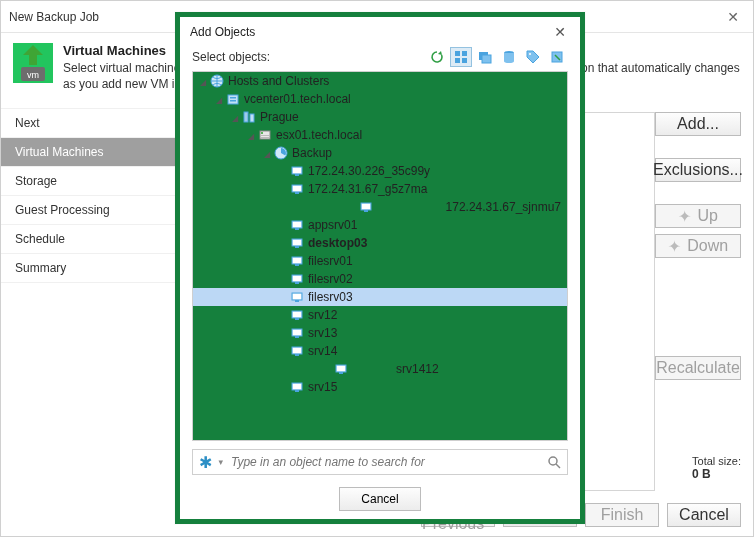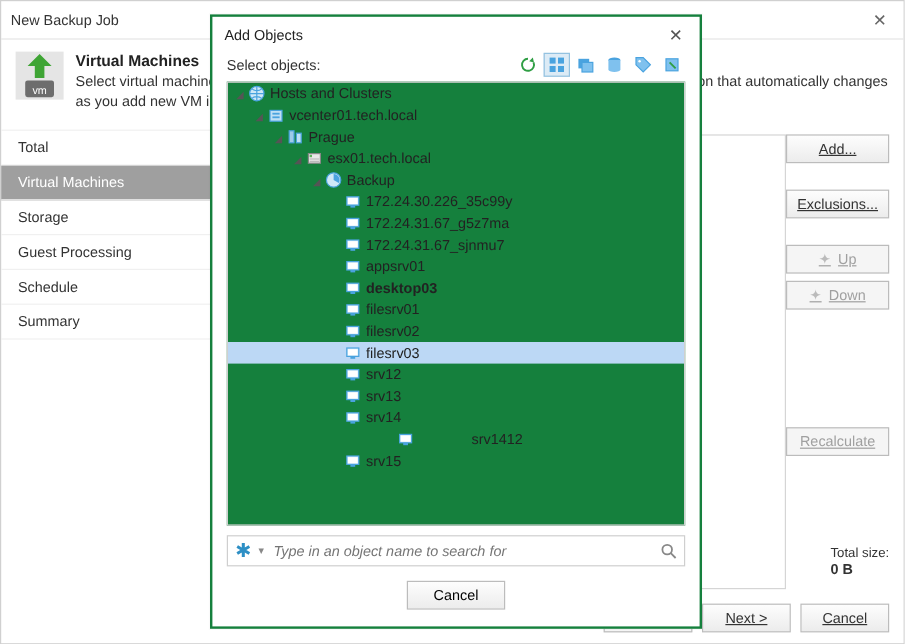--- a/index.html
+++ b/index.html
@@ -2,42 +2,42 @@
 <html><head>
 <meta charset="utf-8">
 <style>
   * { box-sizing: border-box; font-family: "Segoe UI", Tahoma, sans-serif; }
   body { margin:0; width:754px; height:537px; background:#fff; overflow:hidden; position:relative;}
   .main-window { position:absolute; left:0; top:0; width:754px; height:537px; border:1px solid #d0d0d0; background:#fff; }
   .main-titlebar { height:32px; display:flex; align-items:center; padding:0 8px; font-size:12px; color:#333; border-bottom:1px solid #e5e5e5; }
   .main-titlebar .spacer { flex:1; }
   .close-x { font-size:14px; color:#666; padding:0 6px; cursor:default; }
   .header { display:flex; padding:10px 12px 12px; gap:10px; }
-  .logo-box { width:40px; height:40px; background:#e5e5e5; position:relative; }
+  .logo-box { width:40px; height:40px; background:#22c55e; position:relative; }
   .logo-box svg{width:40px; height:40px;}
   .header h1 { font-size:13px; font-weight:600; margin:0 0 2px; color:#222; }
   .header p { font-size:12px; margin:0; color:#333; line-height:1.35; }
   .body { display:flex; height:calc(100% - 100px); }
   .nav { width:192px; padding-top:4px; }
   .nav-item { padding:7px 14px; font-size:12px; color:#333; cursor:default; border-bottom:1px solid #f0f0f0;}
   .nav-item.first{border-top:1px solid #f0f0f0;}
   .nav-item.active { background:#9f9f9f; color:#fff; }
   .right { flex:1; position:relative; padding:8px 12px 8px 8px; }
   .list-placeholder { position:absolute; left:8px; top:8px; right:98px; bottom:48px; border:1px solid #d5d5d5; background:#fff;}
   .side-buttons { position:absolute; right:12px; top:8px; width:86px; display:flex; flex-direction:column; gap:6px;}
-  .btn { height:24px; border:1px solid #bcbcbc; background:linear-gradient(#fdfdfd,#ececec); font-size:12px; color:#333; display:flex; align-items:center; justify-content:center; cursor:default;text-decoration:underline;}
+  .btn { height:24px; border:1px solid #bcbcbc; background:linear-gradient(#fdfdfd,#ececec); font-size:16px; color:#333; display:flex; align-items:center; justify-content:center; cursor:default;}
   .btn.disabled{ color:#a0a0a0; background:#f5f5f5;}
   .side-gap{height:10px;}
   .total-size { position:absolute; right:12px; bottom:58px; font-size:11px; color:#333;}
   .total-size .val{font-weight:700; font-size:12px;}
   .footer-btns { position:absolute; right:12px; bottom:12px; display:flex; gap:8px;}
   .footer-btns .btn { width:74px;}
 
   
-  .modal { position:absolute; left:175px; top:12px; width:410px; height:512px; background:#fff; border:2px solid #15803d; box-shadow:0 0 0 1px rgba(0,0,0,.02);}
+  .modal { position:absolute; left:175px; top:12px; width:410px; height:512px; background:#fff; border:5px solid #15803d; box-shadow:0 0 0 1px rgba(0,0,0,.02);}
   .modal-title { height:30px; display:flex; align-items:center; padding:0 10px; font-size:12px; color:#222;}
   .modal-title .spacer{flex:1;}
   .modal-title .x{font-size:14px; color:#555; padding:0 4px; cursor:default;}
   .modal-label { padding:0 12px 4px; font-size:12px; color:#333; display:flex; align-items:center;}
   .modal-label .spacer{flex:1;}
   .toolbar-icons { display:flex; gap:2px;}
   .tb { width:22px; height:20px; display:flex; align-items:center; justify-content:center; border:1px solid transparent;}
   .tb.active{border:1px solid #94c2e0; background:#dcebf6;}
   .tree-box { margin:0 12px; height:370px; border:1px solid #cfcfcf; overflow:auto; background:#15803d; font-size:12px; color:#222;}
   .tree-row { display:flex; align-items:center; height:18px; white-space:nowrap; padding-right:6px;}
@@ -70,21 +70,21 @@
           <text x="20" y="35" font-size="9" fill="#fff" text-anchor="middle" font-family="Segoe UI">vm</text>
         </svg>
     </div>
     <div>
       <h1>Virtual Machines</h1>
       <p>Select virtual machines to process via container, or granularly. Container provides dynamic selection that automatically changes as you add new VM into container.</p>
     </div>
   </div>
   <div class="body">
     <div class="nav" id="nav">
-        <div class="nav-item first">Total</div>
+        <div class="nav-item first">Next</div>
         <div class="nav-item active">Virtual Machines</div>
         <div class="nav-item">Storage</div>
         <div class="nav-item">Guest Processing</div>
         <div class="nav-item">Schedule</div>
         <div class="nav-item">Summary</div>
       </div>
     <div class="right">
       <div class="list-placeholder"></div>
       <div class="side-buttons">
         <div class="btn">Add...</div>
@@ -102,20 +102,21 @@
         <div style="height:86px"></div>
         <div class="btn disabled">Recalculate</div>
       </div>
       <div class="total-size">
         <div>Total size:</div>
         <div class="val">0 B</div>
       </div>
       <div class="footer-btns">
         <div class="btn disabled">&lt; Previous</div>
         <div class="btn">Next &gt;</div>
+        <div class="btn disabled">Finish</div>
         <div class="btn">Cancel</div>
       </div>
     </div>
   </div>
 </div>
 
 <div class="modal">
   <div class="modal-title">
     <span>Add Objects</span>
     <span class="spacer"></span>
@@ -234,21 +235,21 @@
         <span class="arw "></span>
         <span class="nicon">
           <svg width="14" height="14" viewBox="0 0 14 14">
             <rect x="2" y="3" width="10" height="7" fill="#cfe8f7" stroke="#4aa3df"></rect>
             <rect x="5" y="10" width="4" height="2" fill="#4aa3df"></rect>
             <rect x="3" y="4" width="8" height="5" fill="#fff"></rect>
           </svg>
         </span>
         <span class="lbl">172.24.31.67_g5z7ma</span>
       </div>
-      <div class="tree-row" style="padding-left: 84px;">
+      <div class="tree-row" style="padding-left: 84px; justify-content: space-between;">
         <span class="arw "></span>
         <span class="nicon">
           <svg width="14" height="14" viewBox="0 0 14 14">
             <rect x="2" y="3" width="10" height="7" fill="#cfe8f7" stroke="#4aa3df"></rect>
             <rect x="5" y="10" width="4" height="2" fill="#4aa3df"></rect>
             <rect x="3" y="4" width="8" height="5" fill="#fff"></rect>
           </svg>
         </span>
         <span class="lbl">172.24.31.67_sjnmu7</span>
       </div>

